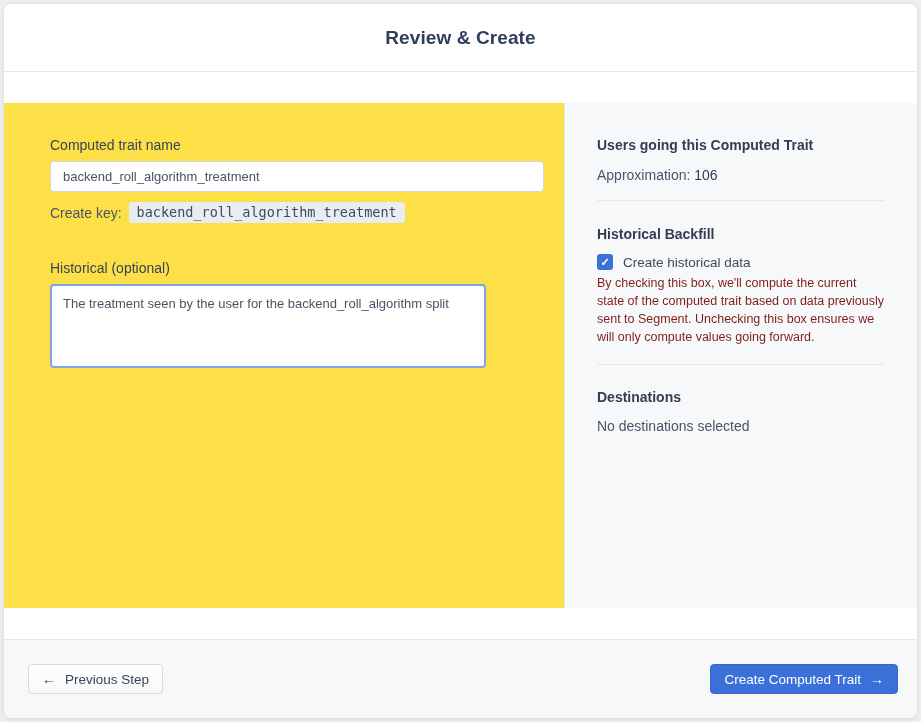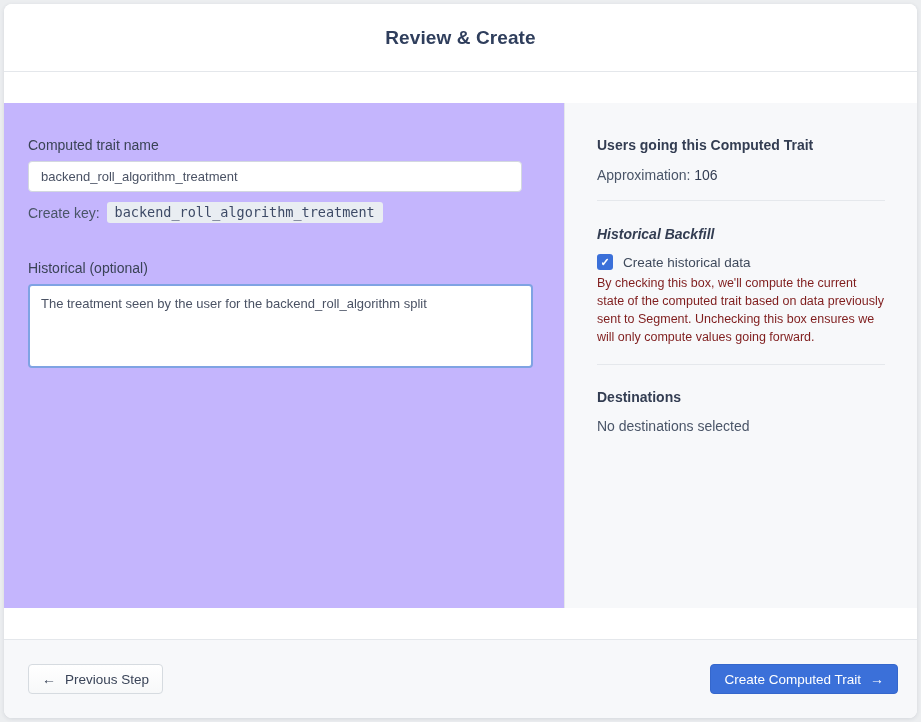--- a/index.html
+++ b/index.html
@@ -30,22 +30,22 @@
   }
   .hdr h1 {
     font-size: 19px; font-weight: 700;
     color: #2F3E5C;
     letter-spacing: 0.1px;
   }
   
   .main { flex: 1 1 auto; display: flex; min-height: 0; }
   .left {
     width: 560px; flex: 0 0 560px;
-    background: #c4b5fd;
-    padding: 34px 32px 0 24px;
+    background: #fde047;
+    padding: 34px 32px 0 46px;
   }
   .right {
     flex: 1 1 auto;
     background: #F7F8FA;
     border-left: 1px solid #E4E7EB;
     padding: 34px 32px 0 32px;
   }
   
   .field-label {
     font-size: 14px; color: #3A4356; font-weight: 400;
@@ -68,21 +68,21 @@
   .traitkey-badge {
     margin-left: 7px;
     background: #E9EDF2;
     border-radius: 3px;
     padding: 2px 8px 3px 8px;
     font-family: "DejaVu Sans Mono", monospace;
     font-size: 13.5px; color: #3D4A66;
   }
   .desc-block { margin-top: 37px; }
   .textarea {
-    width: 505px; height: 84px;
+    width: 436px; height: 84px;
     border: 2px solid #7FA3E3; border-radius: 4px;
     background: #FFFFFF;
     padding: 9px 11px;
     font-family: "Liberation Sans", sans-serif;
     font-size: 13px; color: #4A5264;
     line-height: 17px;
     resize: none; outline: none;
   }
   
   .sec-heading {
@@ -90,21 +90,21 @@
   }
   .approx {
     margin-top: 14px;
     font-size: 14px; color: #4A5568;
   }
   .approx b { font-weight: 400; color: #333D52; }
   .divider {
     border: none; border-top: 1px solid #E5E8EC;
     margin-top: 17px;
   }
-  .backfill-heading { margin-top: 25px; font-style: italic; }
+  .backfill-heading { margin-top: 25px; }
   .check-row {
     margin-top: 12px;
     display: flex; align-items: center;
     cursor: default;
   }
   .checkbox {
     width: 16px; height: 16px;
     background: #3B70D9;
     border-radius: 3px;
     display: inline-flex; align-items: center; justify-content: center;

